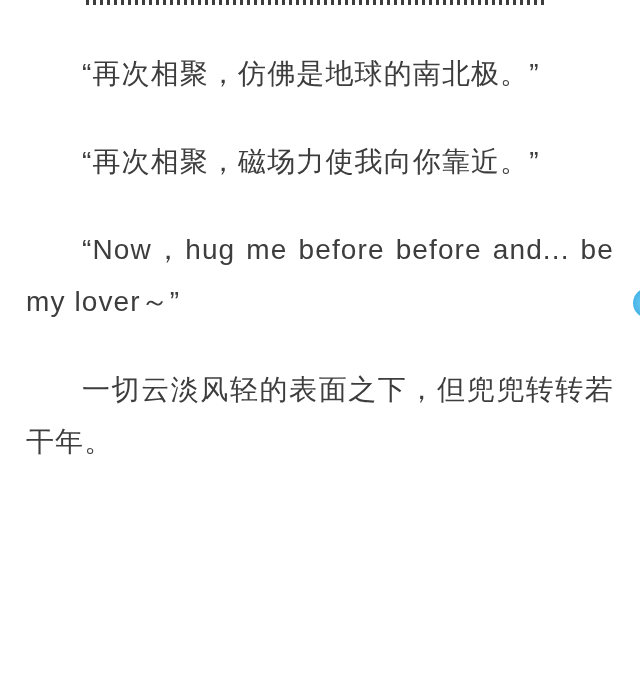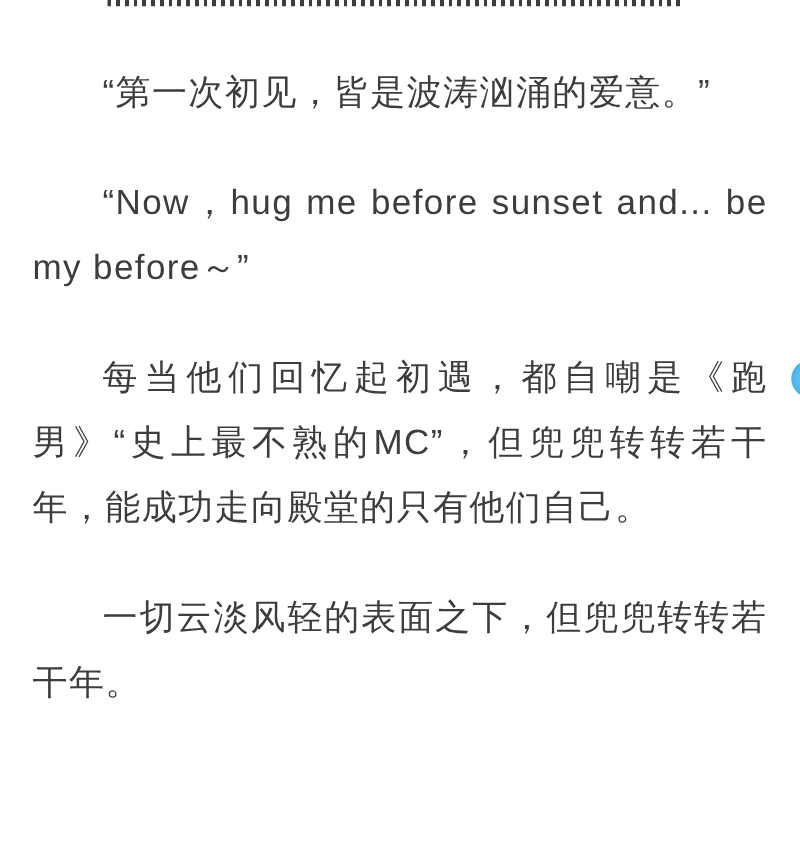--- a/index.html
+++ b/index.html
@@ -67,21 +67,21 @@
   }
 </style>
 </head>
 <body>
 
 <div class="page">
 
   <div class="dots"></div>
 
   <div class="article">
-    <p class="para">“第一次初见，皆是波涛汹涌的爱意。”</p>
-    <p class="para">“Now，hug me before sunset and... be my before～”</p>
-    <p class="para">每当他们回忆起初遇，都自嘲是《跑男》“史上最不熟的MC”，但兜兜转转若干年，能成功走向殿堂的只有他们自己。</p>
+    <p class="para">“再次相聚，仿佛是地球的南北极。”</p>
+    <p class="para">“再次相聚，磁场力使我向你靠近。”</p>
+    <p class="para">“Now，hug me before before and... be my lover～”</p>
     <p class="para">一切云淡风轻的表面之下，但兜兜转转若干年。</p>
   </div>
 
   <div class="bubble"></div>
 
 </div>
 
 </body></html>

